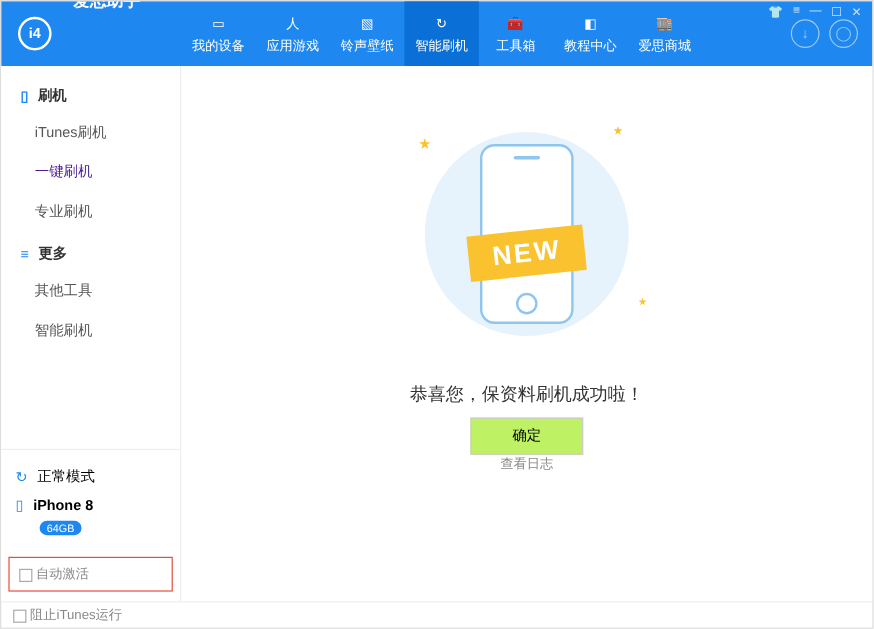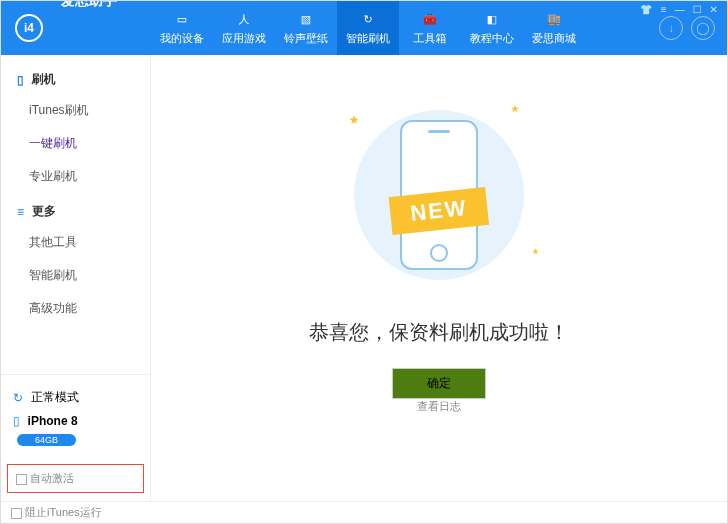--- a/index.html
+++ b/index.html
@@ -19,33 +19,33 @@
   .body { display: flex; height: calc(100% - 54px - 22px); background:#fff; }
   .sidebar { width: 150px; border-right: 1px solid #eee; display:flex; flex-direction:column; }
   .sb-scroll { flex:1; overflow:auto; padding-top:6px; }
   .sb-hdr { display:flex; align-items:center; gap:8px; font-size:12px; color:#333; padding:10px 16px 6px; font-weight:bold;}
   .sb-hdr .ico { color:#1e87f0; font-size:12px;}
   .sb-item { font-size:12px; color:#555; padding:8px 10px 8px 28px; cursor:pointer; }
   .sb-item.active { color:#4c1d95; }
   .sb-bottom { border-top:1px solid #eee; padding:10px 12px; font-size:12px; }
   .sb-row { display:flex; align-items:center; gap:8px; padding:4px 0;}
   .sb-row .ico { color:#1e87f0; font-size:12px;}
-  .badge { background:#1e87f0; color:#fff; font-size:9px; padding:1px 18px; border-radius:8px; margin-left:4px;}
+  .badge { background:#1e87f0; color:#fff; font-size:9px; padding:1px 6px; border-radius:8px; margin-left:20px;}
   .opts { border:1.5px solid #e74c3c; padding:6px 8px; margin:8px 6px; display:flex; gap:14px; align-items:center;}
   .chk { width:11px; height:11px; border:1px solid #aaa; display:inline-block; vertical-align:middle;}
   .main { flex:1; position:relative; display:flex; flex-direction:column; align-items:center; padding-top:40px;}
   .illus { width:220px; height:200px; position:relative; }
   .mcircle { position:absolute; left:50%; top:50%; width:170px; height:170px; background:#e6f2fc; border-radius:50%; transform:translate(-50%,-50%);}
   .phone { position:absolute; left:50%; top:50%; transform:translate(-50%,-50%); width:78px; height:150px; background:#fff; border:2px solid #8ec6f0; border-radius:12px;}
   .phone::after{content:"";position:absolute;bottom:6px;left:50%;transform:translateX(-50%);width:14px;height:14px;border:2px solid #8ec6f0;border-radius:50%;}
   .phone::before{content:"";position:absolute;top:8px;left:50%;transform:translateX(-50%);width:22px;height:3px;background:#8ec6f0;border-radius:2px;}
   .ribbon { position:absolute; left:50%; top:58%; transform:translate(-50%,-50%) rotate(-6deg); background:#f9c22e; color:#fff; font-weight:bold; font-size:22px; padding:6px 20px; letter-spacing:2px;}
   .star{position:absolute;background:#f9c22e;width:10px;height:10px;clip-path:polygon(50% 0,61% 35%,98% 35%,68% 57%,79% 91%,50% 70%,21% 91%,32% 57%,2% 35%,39% 35%);}
-  .msg { margin-top:24px; font-size:20px; color:#333;}
-  .btn-ok { margin-top:22px; border:1px solid #ccc; background:#4d7c0f; padding:6px 34px; font-size:12px; cursor:pointer;}
+  .msg { margin-top:24px; font-size:15px; color:#333;}
+  .btn-ok { margin-top:10px; border:1px solid #ccc; background:#bef264; padding:6px 34px; font-size:12px; cursor:pointer;}
   .log { font-size:11px; color:#888; cursor:pointer;}
   .footer { height:22px; border-top:1px solid #eee; display:flex; align-items:center; font-size:11px; color:#888; padding:0 10px; }
   .ft-right span{margin-left:10px;}
   .ft-sep{color:#ddd;}
 </style>
 </head>
 <body>
 
 <div class="topbar">
   <div class="tb-mini">
@@ -107,21 +107,20 @@
         </div>
       <div class="sb-item">iTunes刷机</div>
       <div class="sb-item active">一键刷机</div>
       <div class="sb-item">专业刷机</div>
       <div class="sb-hdr">
           <span class="ico">≡</span>
           <span>更多</span>
         </div>
       <div class="sb-item">其他工具</div>
       <div class="sb-item">智能刷机</div>
-      <div class="sb-item">高级功能</div>
     </div>
     <div class="sb-bottom">
       <div class="sb-row">
           <span class="ico">↻</span>
           <span>正常模式</span>
         </div>
       <div class="sb-row">
           <span class="ico">▯</span>
           <b>iPhone 8</b>
         </div>

